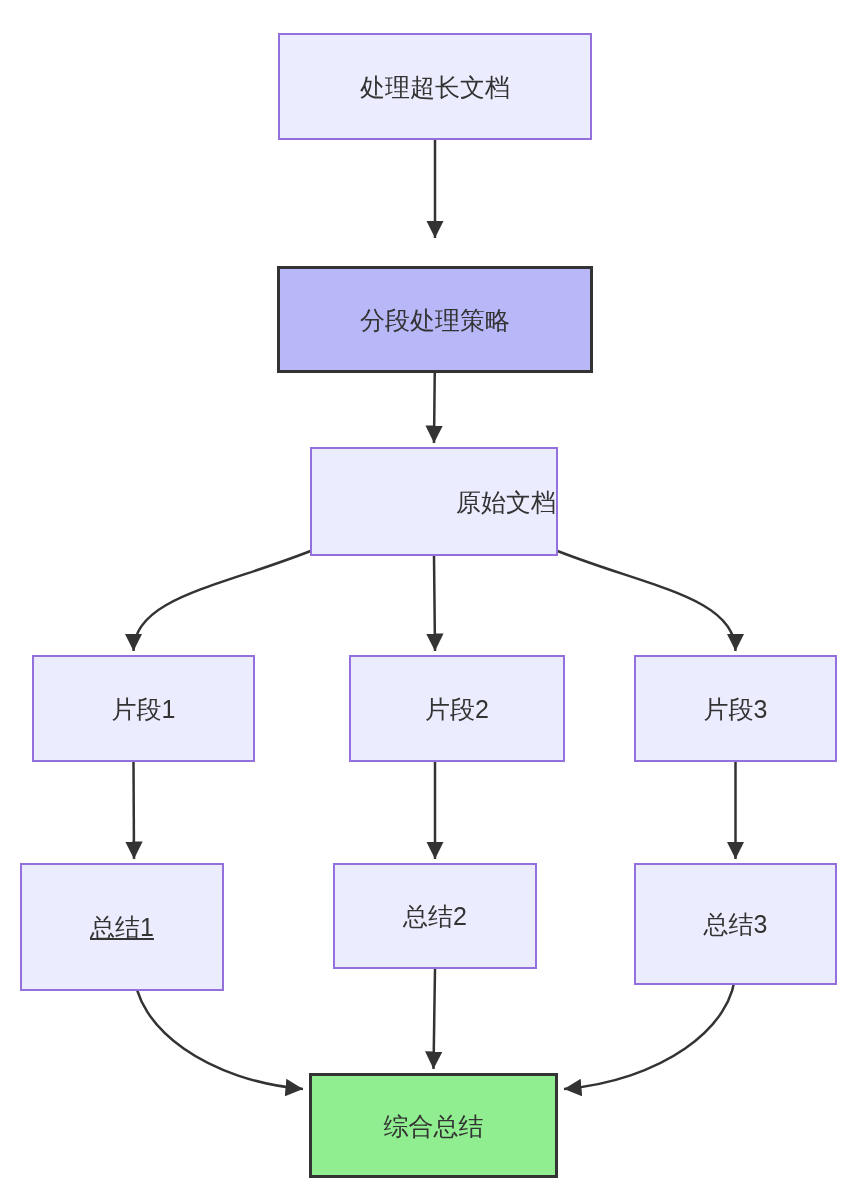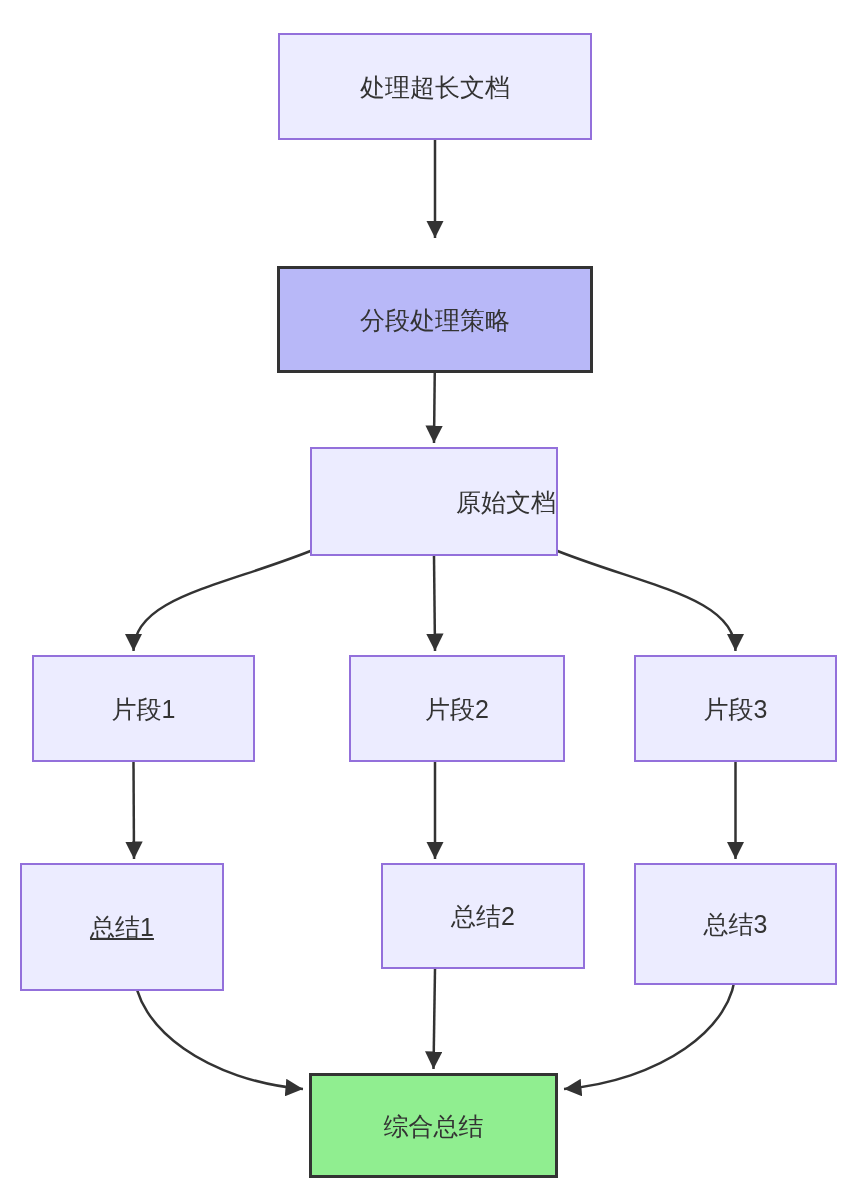--- a/index.html
+++ b/index.html
@@ -91,21 +91,21 @@
       </div>
       <div class="node default" style="left: 349px; top: 655px; width: 216px; height: 107px;">
         <span>片段2</span>
       </div>
       <div class="node default" style="left: 634px; top: 655px; width: 203px; height: 107px; align-items: center;">
         <span>片段3</span>
       </div>
       <div class="node default" style="left: 20px; top: 863px; width: 204px; height: 128px; text-decoration: underline;">
         <span>总结1</span>
       </div>
-      <div class="node default" style="left: 333px; top: 863px; width: 204px; height: 106px; margin-left: 48px;">
+      <div class="node default" style="left: 333px; top: 863px; width: 204px; height: 106px;">
         <span>总结2</span>
       </div>
       <div class="node default" style="left: 634px; top: 863px; width: 203px; height: 122px;">
         <span>总结3</span>
       </div>
       <div class="node success" style="left: 309px; top: 1073px; width: 249px; height: 105px;">
         <span>综合总结</span>
       </div>
     </div>
 </div>

